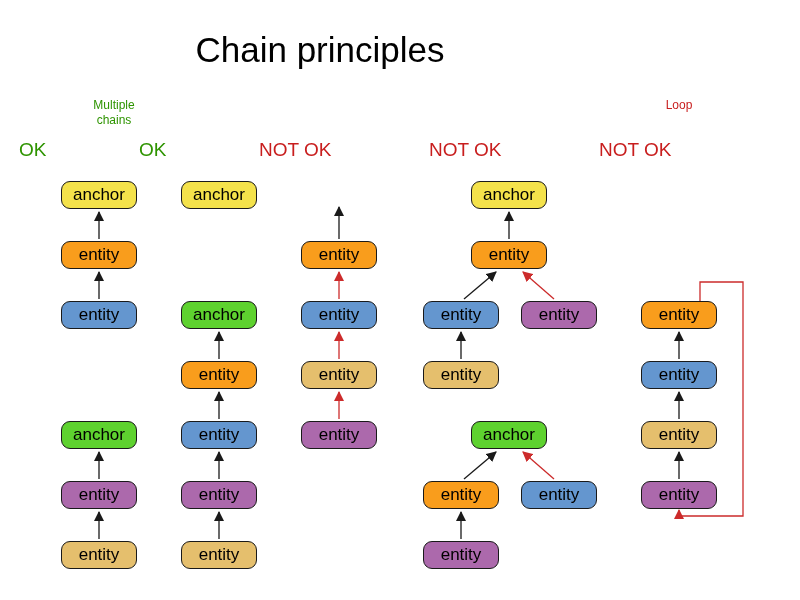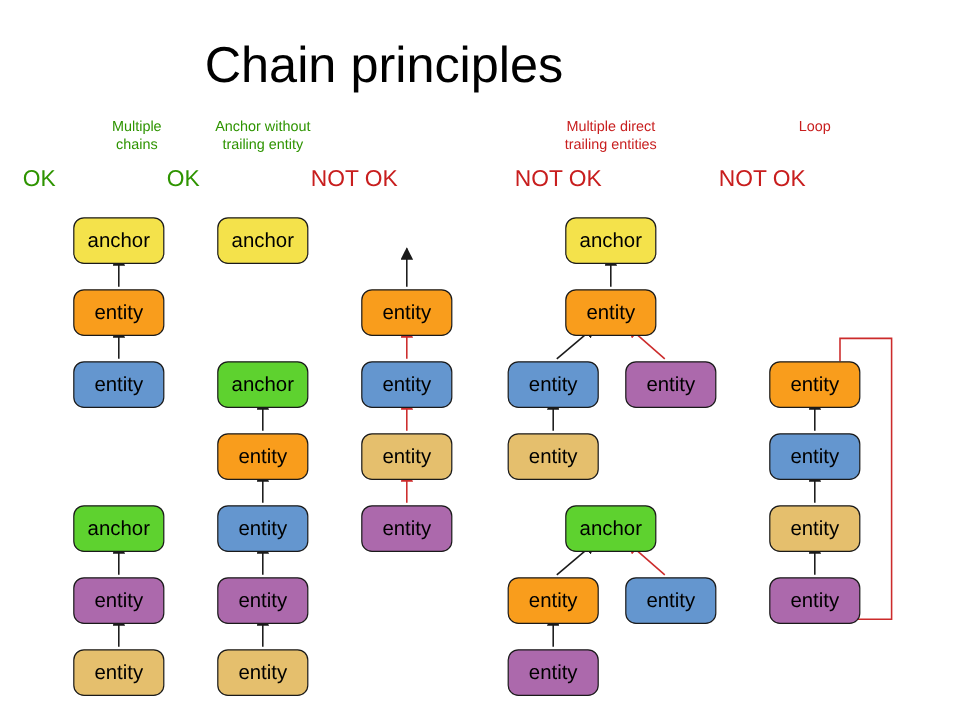--- a/index.html
+++ b/index.html
@@ -2,54 +2,50 @@
 <html><head>
 <meta charset="utf-8">
 <style>
   html,body { margin:0; padding:0; background:#ffffff; }
   .stage {
     position:relative; width:800px; height:600px; background:#ffffff;
     font-family:"Liberation Sans", sans-serif; overflow:hidden;
   }
   .title {
     position:absolute; top:30px; left:0; width:640px; text-align:center;
-    font-size:42px; color:#000000;
+    font-size:35px; color:#000000;
   }
   .col-header {
     position:absolute; top:98px; width:160px; text-align:center;
     font-size:12px; line-height:15px; white-space:pre-line;
   }
   .verdict {
     position:absolute; top:139px; width:160px; text-align:left;
     font-size:19px;
   }
   .hdr-green { color:#2e9400; }
   .hdr-red   { color:#c81e1e; }
   .node {
-    position:absolute; width:76px; height:39px; box-sizing:border-box;
+    position:absolute; width:76px; height:28px; box-sizing:border-box;
     border:1.6px solid #1a1a1a; border-radius:9px;
     display:flex; align-items:center; justify-content:center;
     font-size:17px; color:#000000;
   }
   .layer { position:absolute; left:0; top:0; width:800px; height:600px; }
   svg.layer { pointer-events:none; }
 </style>
 </head>
 <body>
 
 <div class="stage">
 
   <div class="title">Chain principles</div>
 
   <div class="col-header hdr-green" style="left:34px">Multiple
 chains</div>
-  <div class="col-header hdr-green" style="left:139px">Anchor without
-trailing entity</div>
-  <div class="col-header hdr-red" style="left:429px">Multiple direct
-trailing entities</div>
   <div class="col-header hdr-red" style="left:599px">Loop</div>
 
   <div class="verdict hdr-green" style="left:19px">OK</div>
   <div class="verdict hdr-green" style="left:139px">OK</div>
   <div class="verdict hdr-red" style="left:259px">NOT OK</div>
   <div class="verdict hdr-red" style="left:429px">NOT OK</div>
   <div class="verdict hdr-red" style="left:599px">NOT OK</div>
 
   <svg class="layer" width="800" height="600" viewBox="0 0 800 600">
     <defs>

